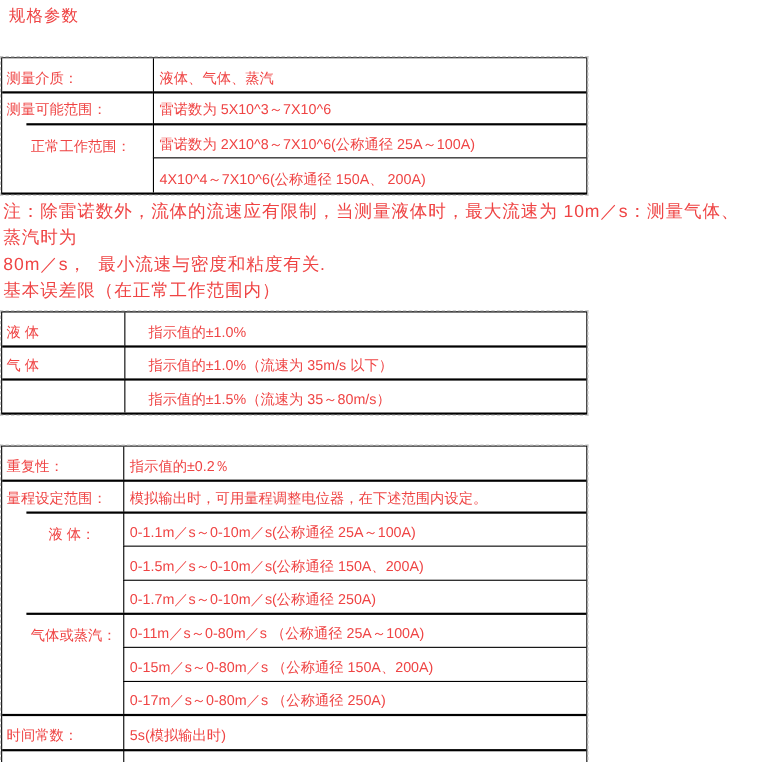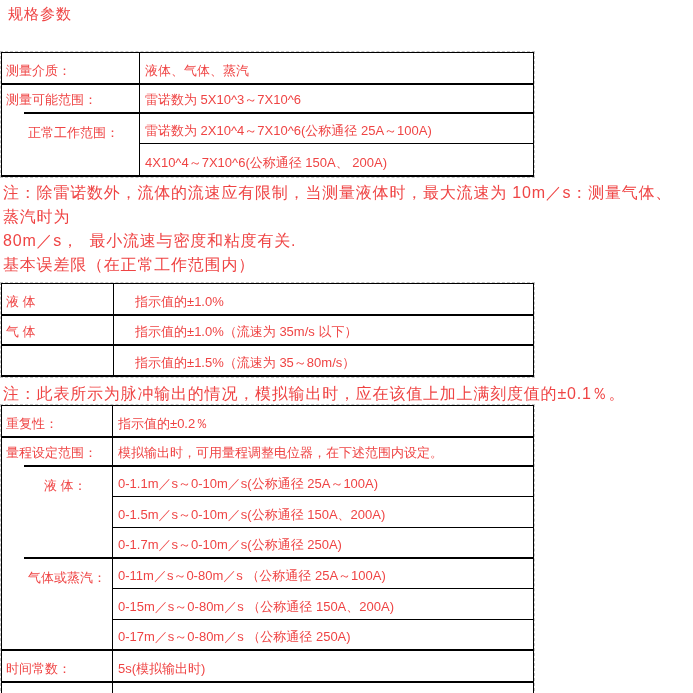--- a/index.html
+++ b/index.html
@@ -38,41 +38,40 @@
 <div class="page">
 
   <div class="title">规格参数</div>
 
   <div class="tbl t1">
     <div class="td" style="grid-area:1/1">测量介质：</div>
     <div class="td c2" style="grid-area:1/2">液体、气体、蒸汽</div>
     <div class="td bt2" style="grid-area:2/1">测量可能范围：</div>
     <div class="td c2 bt2" style="grid-area:2/2">雷诺数为 5X10^3～7X10^6</div>
     <div class="td bt2 spanlbl" style="grid-area:3/1/5/2">正常工作范围：</div>
-    <div class="td c2 bt2" style="grid-area:3/2">雷诺数为 2X10^4～7X10^6(公称通径 25A～100A)</div>
+    <div class="td c2 bt2" style="grid-area:3/2">雷诺数为 2X10^8～7X10^6(公称通径 25A～100A)</div>
     <div class="td c2 bt1" style="grid-area:4/2">4X10^4～7X10^6(公称通径 150A、 200A)</div>
   </div>
 
   <div class="notes">
     <div>注：除雷诺数外，流体的流速应有限制，当测量液体时，最大流速为 10m／s：测量气体、</div>
     <div>蒸汽时为</div>
     <div>80m／s，  最小流速与密度和粘度有关.</div>
     <div>基本误差限（在正常工作范围内）</div>
   </div>
 
   <div class="tbl t2">
     <div class="td" style="grid-area:1/1">液 体</div>
     <div class="td c2" style="grid-area:1/2">指示值的±1.0%</div>
     <div class="td bt2" style="grid-area:2/1">气 体</div>
     <div class="td c2 bt2" style="grid-area:2/2">指示值的±1.0%（流速为 35m/s 以下）</div>
     <div class="td bt2" style="grid-area:3/1"></div>
     <div class="td c2 bt2" style="grid-area:3/2">指示值的±1.5%（流速为 35～80m/s）</div>
   </div>
 
-  <div class="note2">注：此表所示为脉冲输出的情况，模拟输出时，应在该值上加上满刻度值的±0.1％。</div>
 
   <div class="tbl t3">
     <div class="td" style="grid-area:1/1">重复性：</div>
     <div class="td c2" style="grid-area:1/2">指示值的±0.2％</div>
 
     <div class="td bt2" style="grid-area:2/1">量程设定范围：</div>
     <div class="td c2 bt2" style="grid-area:2/2">模拟输出时，可用量程调整电位器，在下述范围内设定。</div>
 
     <div class="td bt2 spanlbl indent" style="grid-area:3/1/6/2">液 体：</div>
     <div class="td c2 bt2" style="grid-area:3/2">0-1.1m／s～0-10m／s(公称通径 25A～100A)</div>

